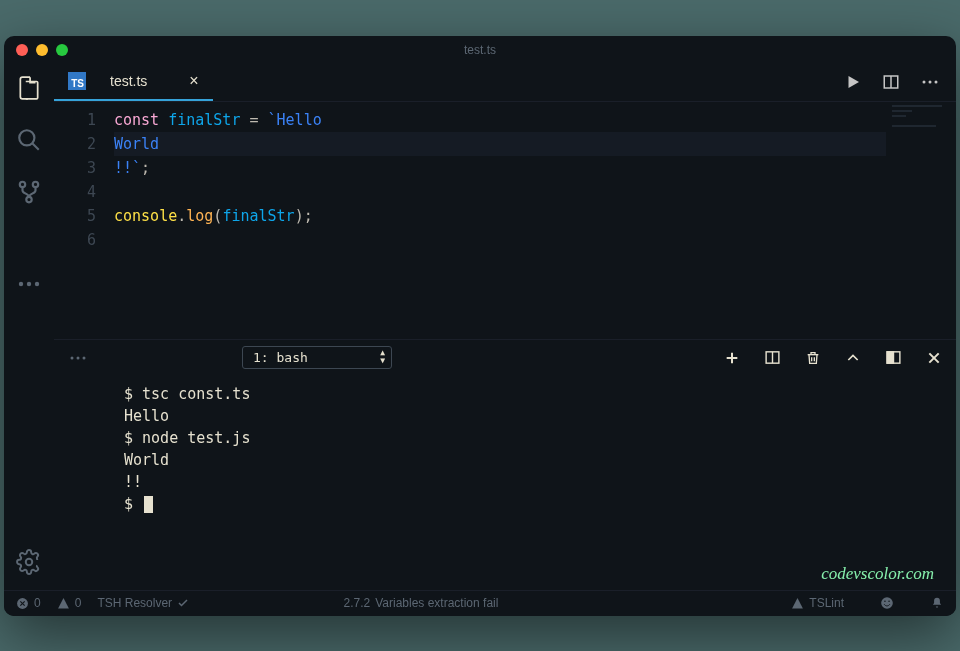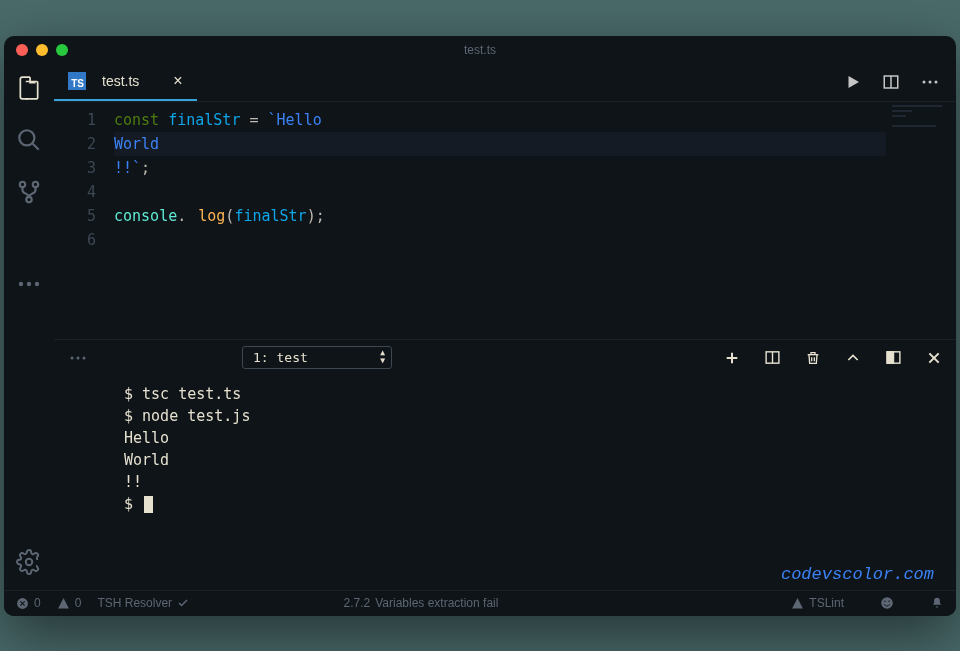--- a/index.html
+++ b/index.html
@@ -49,21 +49,21 @@
   }
   .activity-bar .spacer { flex: 1; }
   .act-icon { width: 28px; height: 28px; color: #5c6773; cursor: pointer; display:flex;align-items:center;justify-content:center; }
   .act-icon.active { color: #e6e1cf; }
   .main-col { flex: 1; display: flex; flex-direction: column; min-width: 0; }
   .tabs-row {
     height: 38px; display: flex; align-items: stretch;
     border-bottom: 1px solid #1a1f29;
   }
   .tab {
-    display: flex; align-items: center; gap: 16px;
+    display: flex; align-items: center; gap: 24px;
     padding: 0 14px; color: #e6e1cf; font-size: 14px;
     border-bottom: 2px solid #36a3d9;
     background: #0f1419;
     cursor: pointer;
   }
   .tab .ts-badge {
     width: 18px; height: 18px; background: #3178c6; color: #fff;
     font-size: 10px; font-weight: bold; display: flex; align-items: flex-end; justify-content: flex-end;
     padding: 0 2px 1px 0;
   }
@@ -78,25 +78,25 @@
     font-size: 15px; position: relative; overflow: hidden;
   }
   .gutter {
     width: 60px; text-align: right; padding: 6px 18px 0 0;
     color: #3d4752; user-select: none;
   }
   .gutter .ln { height: 24px; line-height: 24px; }
   .code { flex: 1; padding: 6px 0 0 0; color: #e6e1cf; }
   .code .line { height: 24px; line-height: 24px; white-space: pre; }
   .code .line.hl { background: #151b24; }
-  .kw { color: #4d7c0f; }
+  .kw { color: #f9a8d4; }
   .var { color: #0ea5e9; }
   .str { color: #3b82f6; }
-  .fn { color: #ffb454; margin-left: 12px; }
-  .obj { color: #5eead4; }
+  .fn { color: #ffb454; }
+  .obj { color: #fde047; }
   .punc { color: #bfbab0; }
   .minimap {
     position: absolute; top: 0; right: 0; width: 70px; height: 100%;
     background: #0f1419;
   }
   .minimap .mm-line { height: 2px; margin: 3px 6px; background: #2a3340; opacity: 0.6; }
   .panel-toolbar {
     height: 36px; display: flex; align-items: center;
     padding: 0 14px; gap: 14px; border-top: 1px solid #1a1f29;
     color: #c5c5c5;
@@ -128,22 +128,22 @@
     color: #e6e1cf; padding: 8px 0 8px 70px; line-height: 22px;
     position: relative;
   }
   .terminal .tline { white-space: pre; }
   .cursor-block {
     display: inline-block; width: 9px; height: 17px; background: #e6e1cf;
     vertical-align: text-bottom; margin-left: 2px;
   }
   .watermark {
     position: absolute; right: 22px; bottom: 32px;
-    color: #3b82f6; font-style: italic; font-size: 17px;
-    font-family: Liberation Mono, monospace;
+    color: #86efac; font-style: italic; font-size: 17px;
+    font-family: Liberation Serif, serif;
   }
   .statusbar {
     height: 26px; background: #0f1419; border-top: 1px solid #1a1f29;
     display: flex; align-items: center; padding: 0 12px;
     color: #5c6773; font-size: 12px; gap: 16px;
   }
   .statusbar .sb-item { display: flex; align-items: center; gap: 5px; cursor: pointer; }
   .statusbar .sb-right { margin-left: auto; display: flex; gap: 36px; align-items: center; }
   .statusbar .mid { margin: 8px auto; display: flex; gap: 5px; }
   svg { display: block; }
@@ -260,21 +260,21 @@
 
       <div class="panel-toolbar">
         <span class="dots">
           <svg width="20" height="6" viewBox="0 0 24 8" fill="currentColor">
               <circle cx="4" cy="4" r="2"></circle>
               <circle cx="12" cy="4" r="2"></circle>
               <circle cx="20" cy="4" r="2"></circle>
             </svg>
         </span>
         <div class="term-select">
-          <span>1: test</span>
+          <span>1: bash</span>
           <span class="sel-arrows">▲<br>▼</span>
         </div>
         <div class="toolbar-right">
           <span class="ico">
             <svg width="16" height="16" viewBox="0 0 24 24" stroke="currentColor" stroke-width="3">
                 <line x1="12" y1="4" x2="12" y2="20"></line>
                 <line x1="4" y1="12" x2="20" y2="12"></line>
               </svg>
           </span>
           <span class="ico">
@@ -306,23 +306,23 @@
           <span class="ico">
             <svg width="16" height="16" viewBox="0 0 24 24" stroke="currentColor" stroke-width="3">
                 <line x1="5" y1="5" x2="19" y2="19"></line>
                 <line x1="19" y1="5" x2="5" y2="19"></line>
               </svg>
           </span>
         </div>
       </div>
 
       <div class="terminal" id="terminal">
-          <div class="tline">$ tsc test.ts</div>
+          <div class="tline">$ tsc const.ts</div>
+          <div class="tline">Hello</div>
           <div class="tline">$ node test.js</div>
-          <div class="tline">Hello</div>
           <div class="tline">World</div>
           <div class="tline">!!</div>
           <div class="tline">$ <span class="cursor-block"></span></div>
         </div>
 
     </div>
   </div>
 
   <div class="watermark">codevscolor.com</div>
 

